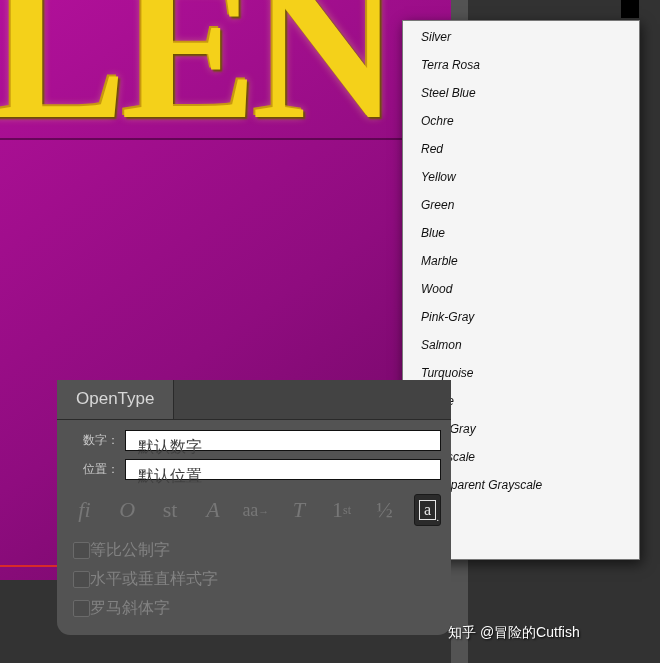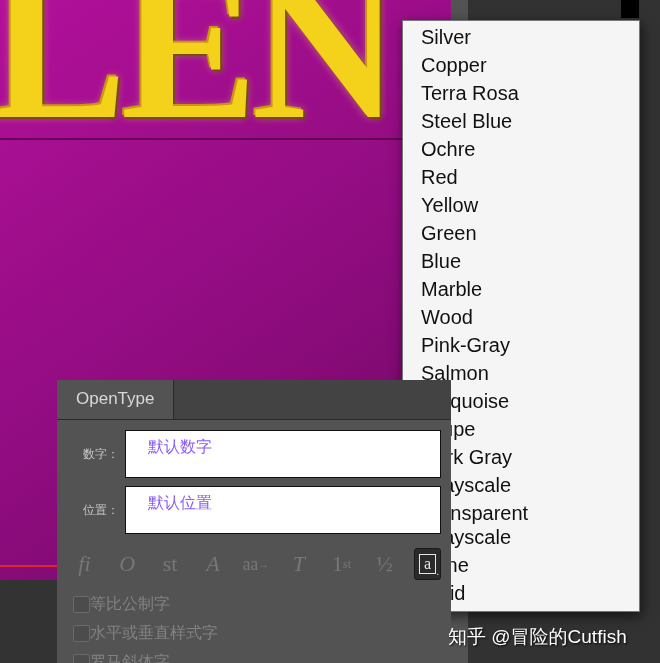--- a/index.html
+++ b/index.html
@@ -69,23 +69,24 @@
     width: 238px;
     background: #f5f5f5;
     border: 1px solid #777;
     box-shadow: 2px 4px 12px rgba(0,0,0,0.6);
     padding-top: 2px;
     padding-bottom: 4px;
   }
   .dropdown .item {
     padding: 2px 16px 2px 18px;
     color: #111;
-    font-size: 20px;
+    font-size: 12px;
     line-height: 24px;
     cursor: default;
+    font-style: italic;
   }
 
   .ot-panel {
     position: absolute;
     left: 57px; top: 380px;
     width: 394px;
     background: #535353;
     color: #c4c4c4;
     border-radius: 13px;
   }
@@ -112,24 +113,24 @@
   .ot-label {
     width: 56px;
     text-align: right;
     padding-right: 6px;
     font-size: 12px;
     color: #c8c8c8;
   }
   .ot-select {
     flex: 1;
     background: #fff;
-    color: #8b5cf6;
-    height: 48px;
+    color: #404040;
+    height: 21px;
     line-height: 32px;
-    padding-left: 22px;
+    padding-left: 12px;
     font-size: 16px;
     border: 1px solid #111;
   }
   .ot-icons {
     display: flex;
     gap: 16px;
     padding: 6px 0 4px 2px;
     align-items: center;
   }
   .ot-icon {
@@ -159,21 +160,21 @@
   }
   .cb {
     width: 17px; height: 17px;
     border: 1px solid #6a6a6a;
     background: #4c4c4c;
     border-radius: 2px;
   }
   .watermark {
     position: absolute;
     left: 448px; top: 624px;
-    font-size: 19px;
+    font-size: 14px;
     color: #fff;
     text-shadow: 1px 1px 2px rgba(0,0,0,0.9);
     white-space: nowrap;
   }
   .sup  { font-size: 12px; vertical-align: super; }
 </style>
 </head>
 <body>
 
 <div class="canvas-bg">
@@ -183,21 +184,20 @@
 </div>
 
 <div class="right-strip"></div>
 <div class="side-panel-bg"></div>
 
 <div class="swatch black" style="left:621px; top:0px;"></div>
 <div class="swatch" style="left:621px; top:20px;"></div>
 
 <div class="dropdown" id="dropdown">
     <div class="item">Silver</div>
-    <div class="item">Copper</div>
     <div class="item">Terra Rosa</div>
     <div class="item">Steel Blue</div>
     <div class="item">Ochre</div>
     <div class="item">Red</div>
     <div class="item">Yellow</div>
     <div class="item">Green</div>
     <div class="item">Blue</div>
     <div class="item">Marble</div>
     <div class="item">Wood</div>
     <div class="item">Pink-Gray</div>

